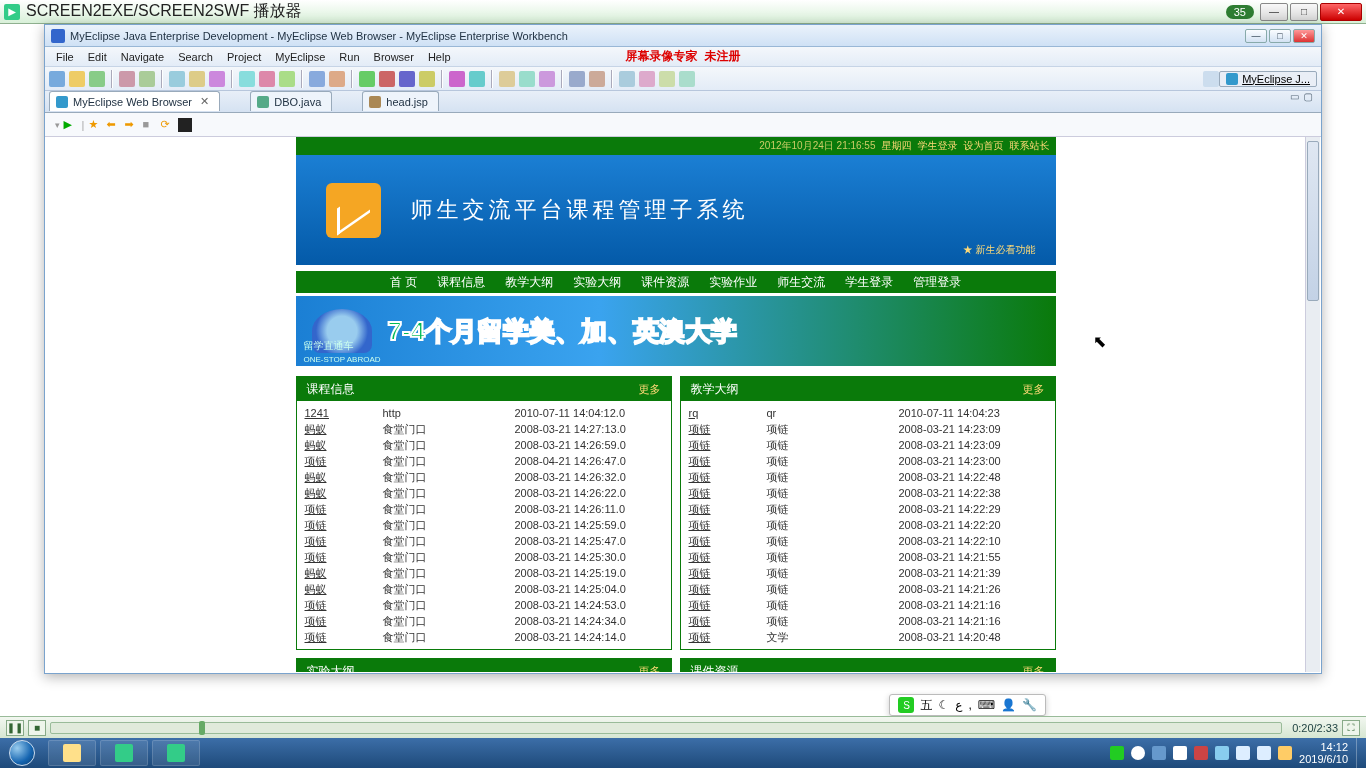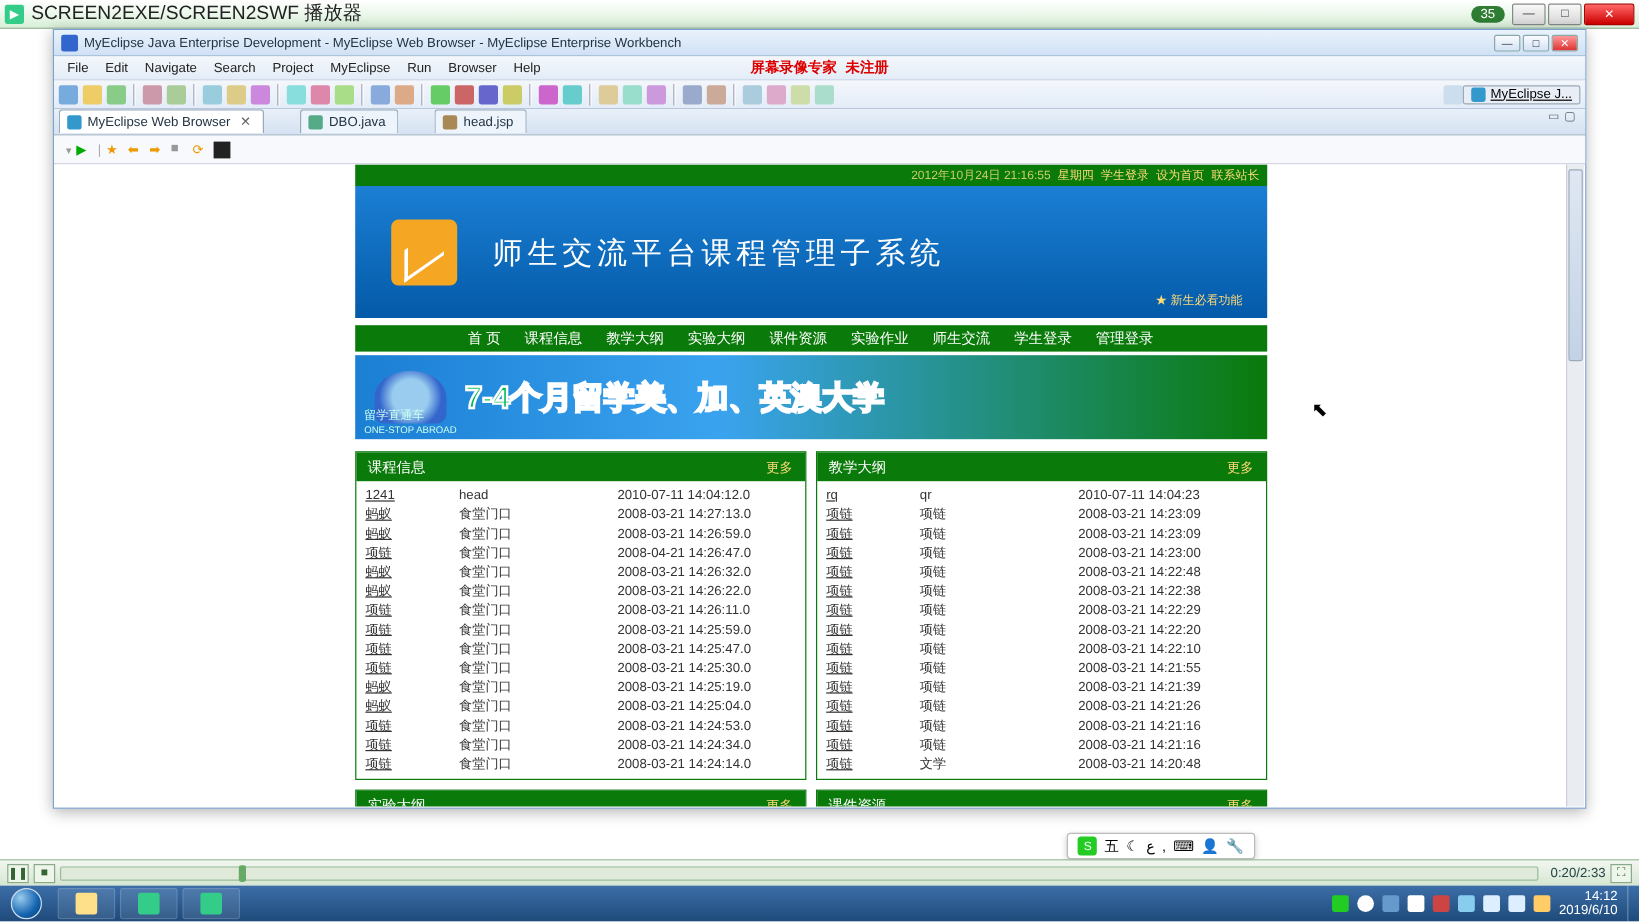--- a/index.html
+++ b/index.html
@@ -50,21 +50,21 @@
 .page-view { position:absolute; top:112px; left:1px; right:16px; bottom:1px; overflow:hidden; background:#fff; }
 .page-scroll { width:15px; position:absolute; right:1px; top:112px; bottom:1px; background:#e9edf2; border-left:1px solid #ccd; }
 .page-scroll .thumb{position:absolute;left:1px;right:1px;top:4px;height:160px;background:linear-gradient(#dfe7f2,#c3d2e6);border:1px solid #9ab;border-radius:2px;}
 
 .site { width:760px; margin:0 auto; }
 .site-top { height:18px;background:#0a7a0a;color:#cde;font-size:10px;display:flex;align-items:center;justify-content:flex-end;padding:0 6px;gap:6px;}
 .site-top span{color:#ffda77;}
 .banner { height:110px; background:linear-gradient(#1b7fd4,#045aa8); display:flex; align-items:center; padding:0 30px; color:#fff; position:relative;}
 .banner .bicon{width:55px;height:55px;background:#f5a623;border-radius:6px;margin-right:30px;display:flex;align-items:center;justify-content:center;}
 .banner .bicon::after{content:"";width:30px;height:24px;border-bottom:3px solid #fff;border-left:3px solid #fff;transform:skewY(-35deg);}
-.banner h1{font-size:25px;font-weight:normal;letter-spacing:4px;font-family:"SimHei","Microsoft YaHei";}
+.banner h1{font-size:22px;font-weight:normal;letter-spacing:4px;font-family:"SimHei","Microsoft YaHei";}
 .banner .star{position:absolute;right:20px;bottom:8px;font-size:10px;color:#ffda77;}
 .navbar { height:22px; background:#0a7a0a; display:flex; align-items:center; justify-content:center; gap:0; margin-top:6px;}
 .navbar a{color:#fff;font-size:12px;padding:0 10px;text-decoration:none;}
 .adbar { height:70px; background:linear-gradient(90deg,#1b7fd4 0%,#3aa3ef 40%,#0a7a0a 100%); margin-top:3px; position:relative; display:flex; align-items:center; color:#fff; overflow:hidden;}
 .adbar .globe{width:60px;height:44px;background:radial-gradient(circle,#9ce 40%,#36c 70%);border-radius:50% 50% 8px 8px;margin:0 16px;}
 .adbar .adtxt{font-size:26px;font-weight:bold;color:#0b5; -webkit-text-stroke:2px #fff;}
 .adbar .greenlab{position:absolute;left:8px;bottom:2px;font-size:10px;color:#cfe;}
 
 .cols { display:flex; gap:8px; margin-top:10px; }
 .panel { flex:1; border:1px solid #0a7a0a; }
@@ -251,21 +251,21 @@
       </div>
       <div class="cols">
         <div class="panel">
           <div class="panel-h">
             <span>课程信息</span>
             <span class="more">更多</span>
           </div>
           <div class="panel-b" id="left-rows">
               <div class="drow">
                 <span class="c1">1241</span>
-                <span class="c2">head</span>
+                <span class="c2">http</span>
                 <span class="c3">2010-07-11 14:04:12.0</span>
               </div>
               <div class="drow">
                 <span class="c1">蚂蚁</span>
                 <span class="c2">食堂门口</span>
                 <span class="c3">2008-03-21 14:27:13.0</span>
               </div>
               <div class="drow">
                 <span class="c1">蚂蚁</span>
                 <span class="c2">食堂门口</span>

